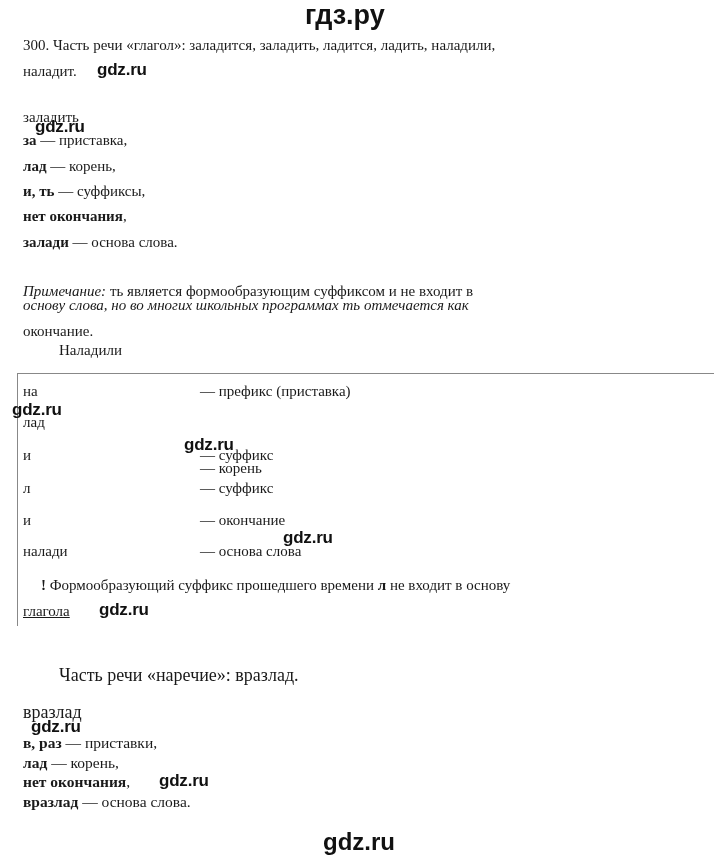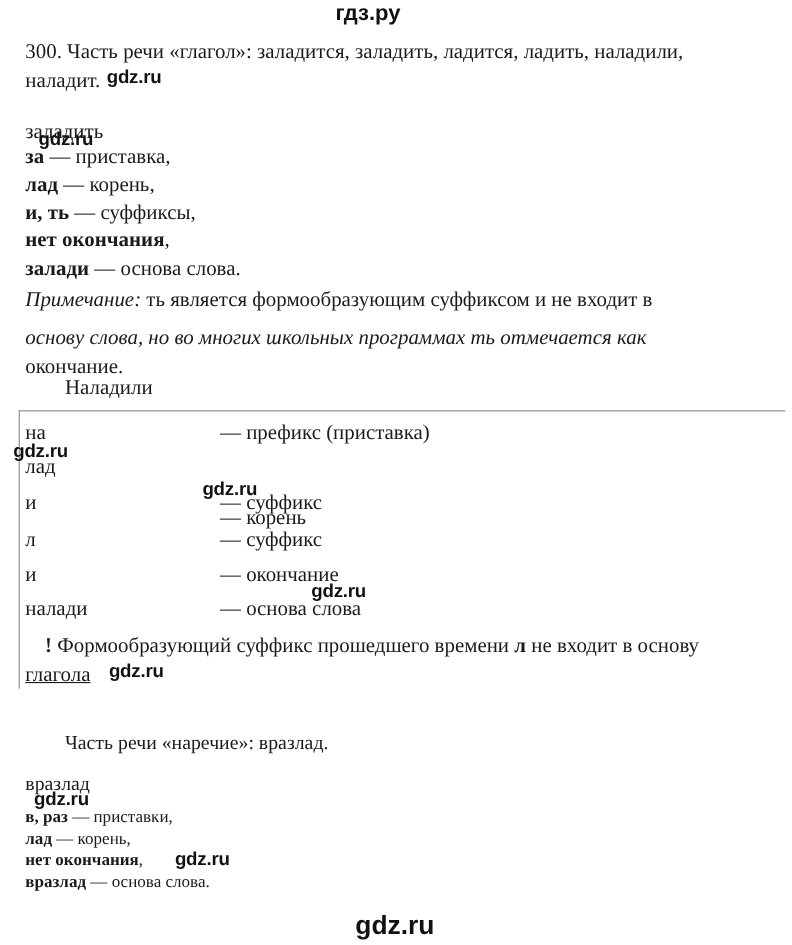--- a/index.html
+++ b/index.html
@@ -1,29 +1,29 @@
 <!DOCTYPE html>
 <html><head>
 <meta charset="utf-8">
 <style>
   html, body { margin: 0; padding: 0; background: #ffffff; }
   body {
     width: 720px; height: 859px; position: relative; overflow: hidden;
     font-family: "Liberation Serif", serif; color: #1a1a1a;
   }
   .abs { position: absolute; white-space: nowrap; }
-  .serif { font-family: "Liberation Serif", serif; font-size: 19px; line-height: 1; }
+  .serif { font-family: "Liberation Serif", serif; font-size: 15px; line-height: 1; }
   .small { font-family: "Liberation Serif", serif; font-size: 15.5px; line-height: 1; }
   .wm {
     font-family: "Liberation Sans", sans-serif; font-weight: bold;
     font-size: 17px; color: #111; line-height: 1; letter-spacing: -0.2px;
   }
   .site-title {
     font-family: "Liberation Sans", sans-serif; font-weight: bold;
-    font-size: 20px; color: #111; line-height: 1;
+    font-size: 27px; color: #111; line-height: 1;
   }
   .footer-wm {
     font-family: "Liberation Sans", sans-serif; font-weight: bold;
     font-size: 24px; color: #111; line-height: 1;
   }
   b { font-weight: bold; }
   i { font-style: italic; }
   .box-top { position: absolute; left: 17px; top: 373px; width: 697px; height: 0; border-top: 1.5px solid #888; }
   .box-left { position: absolute; left: 17px; top: 373px; width: 0; height: 253px; border-left: 1.5px solid #888; }
 </style>
@@ -48,21 +48,21 @@
 <div class="abs serif" style="left:23px; top:184px;">
   <b>и, ть</b><span> — суффиксы,</span>
 </div>
 <div class="abs serif" style="left:23px; top:209px;">
   <b>нет окончания</b><span>,</span>
 </div>
 <div class="abs serif" style="left:23px; top:235px;">
   <b>залади</b><span> — основа слова.</span>
 </div>
 
-<div class="abs serif" style="left:23px; top:263px;text-align:center;">
+<div class="abs serif" style="left:23px; top:284px;text-align:center;">
   <i>Примечание:</i><span> ть является формообразующим суффиксом и не входит в</span>
 </div>
 <div class="abs serif" style="left:23px; top:298px;font-style:italic;">основу слова, но во многих школьных программах ть отмечается как</div>
 <div class="abs serif" style="left:23px; top:324px;">окончание.</div>
 
 <div class="abs serif" style="left:23px; top:343px;margin-left:36px;">Наладили</div>
 
 <div class="box-top"></div>
 <div class="box-left"></div>
 

